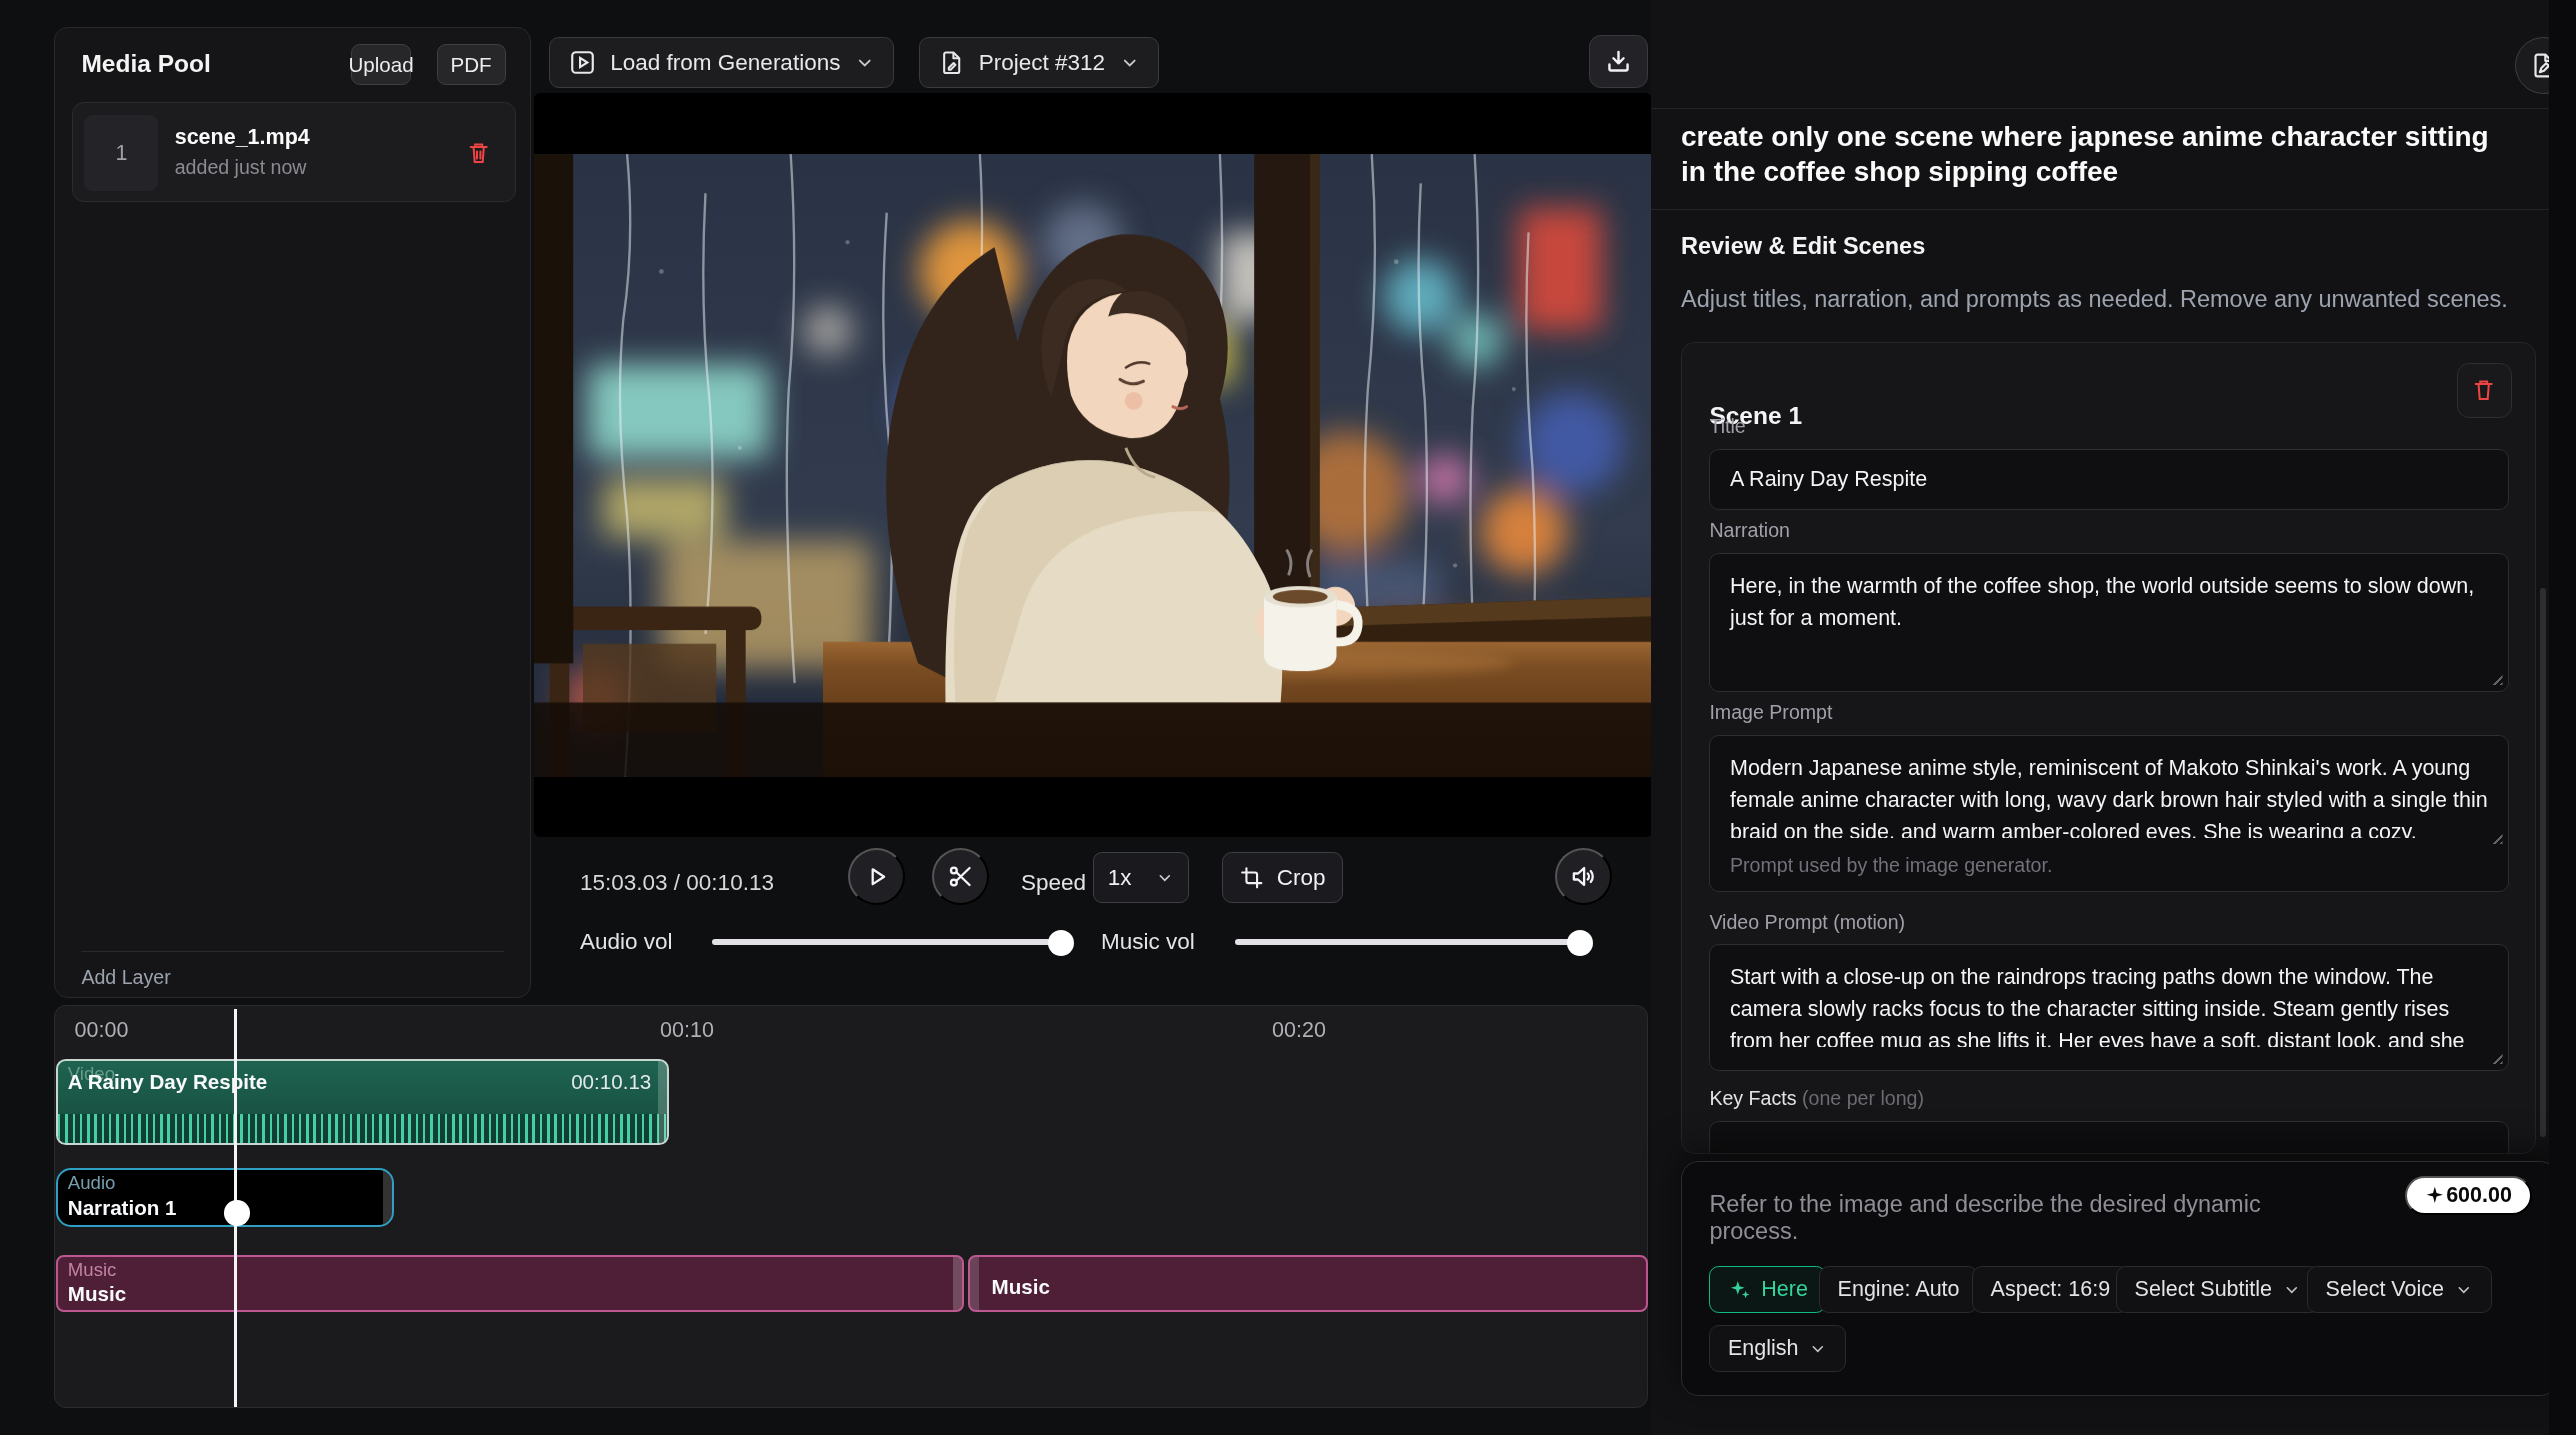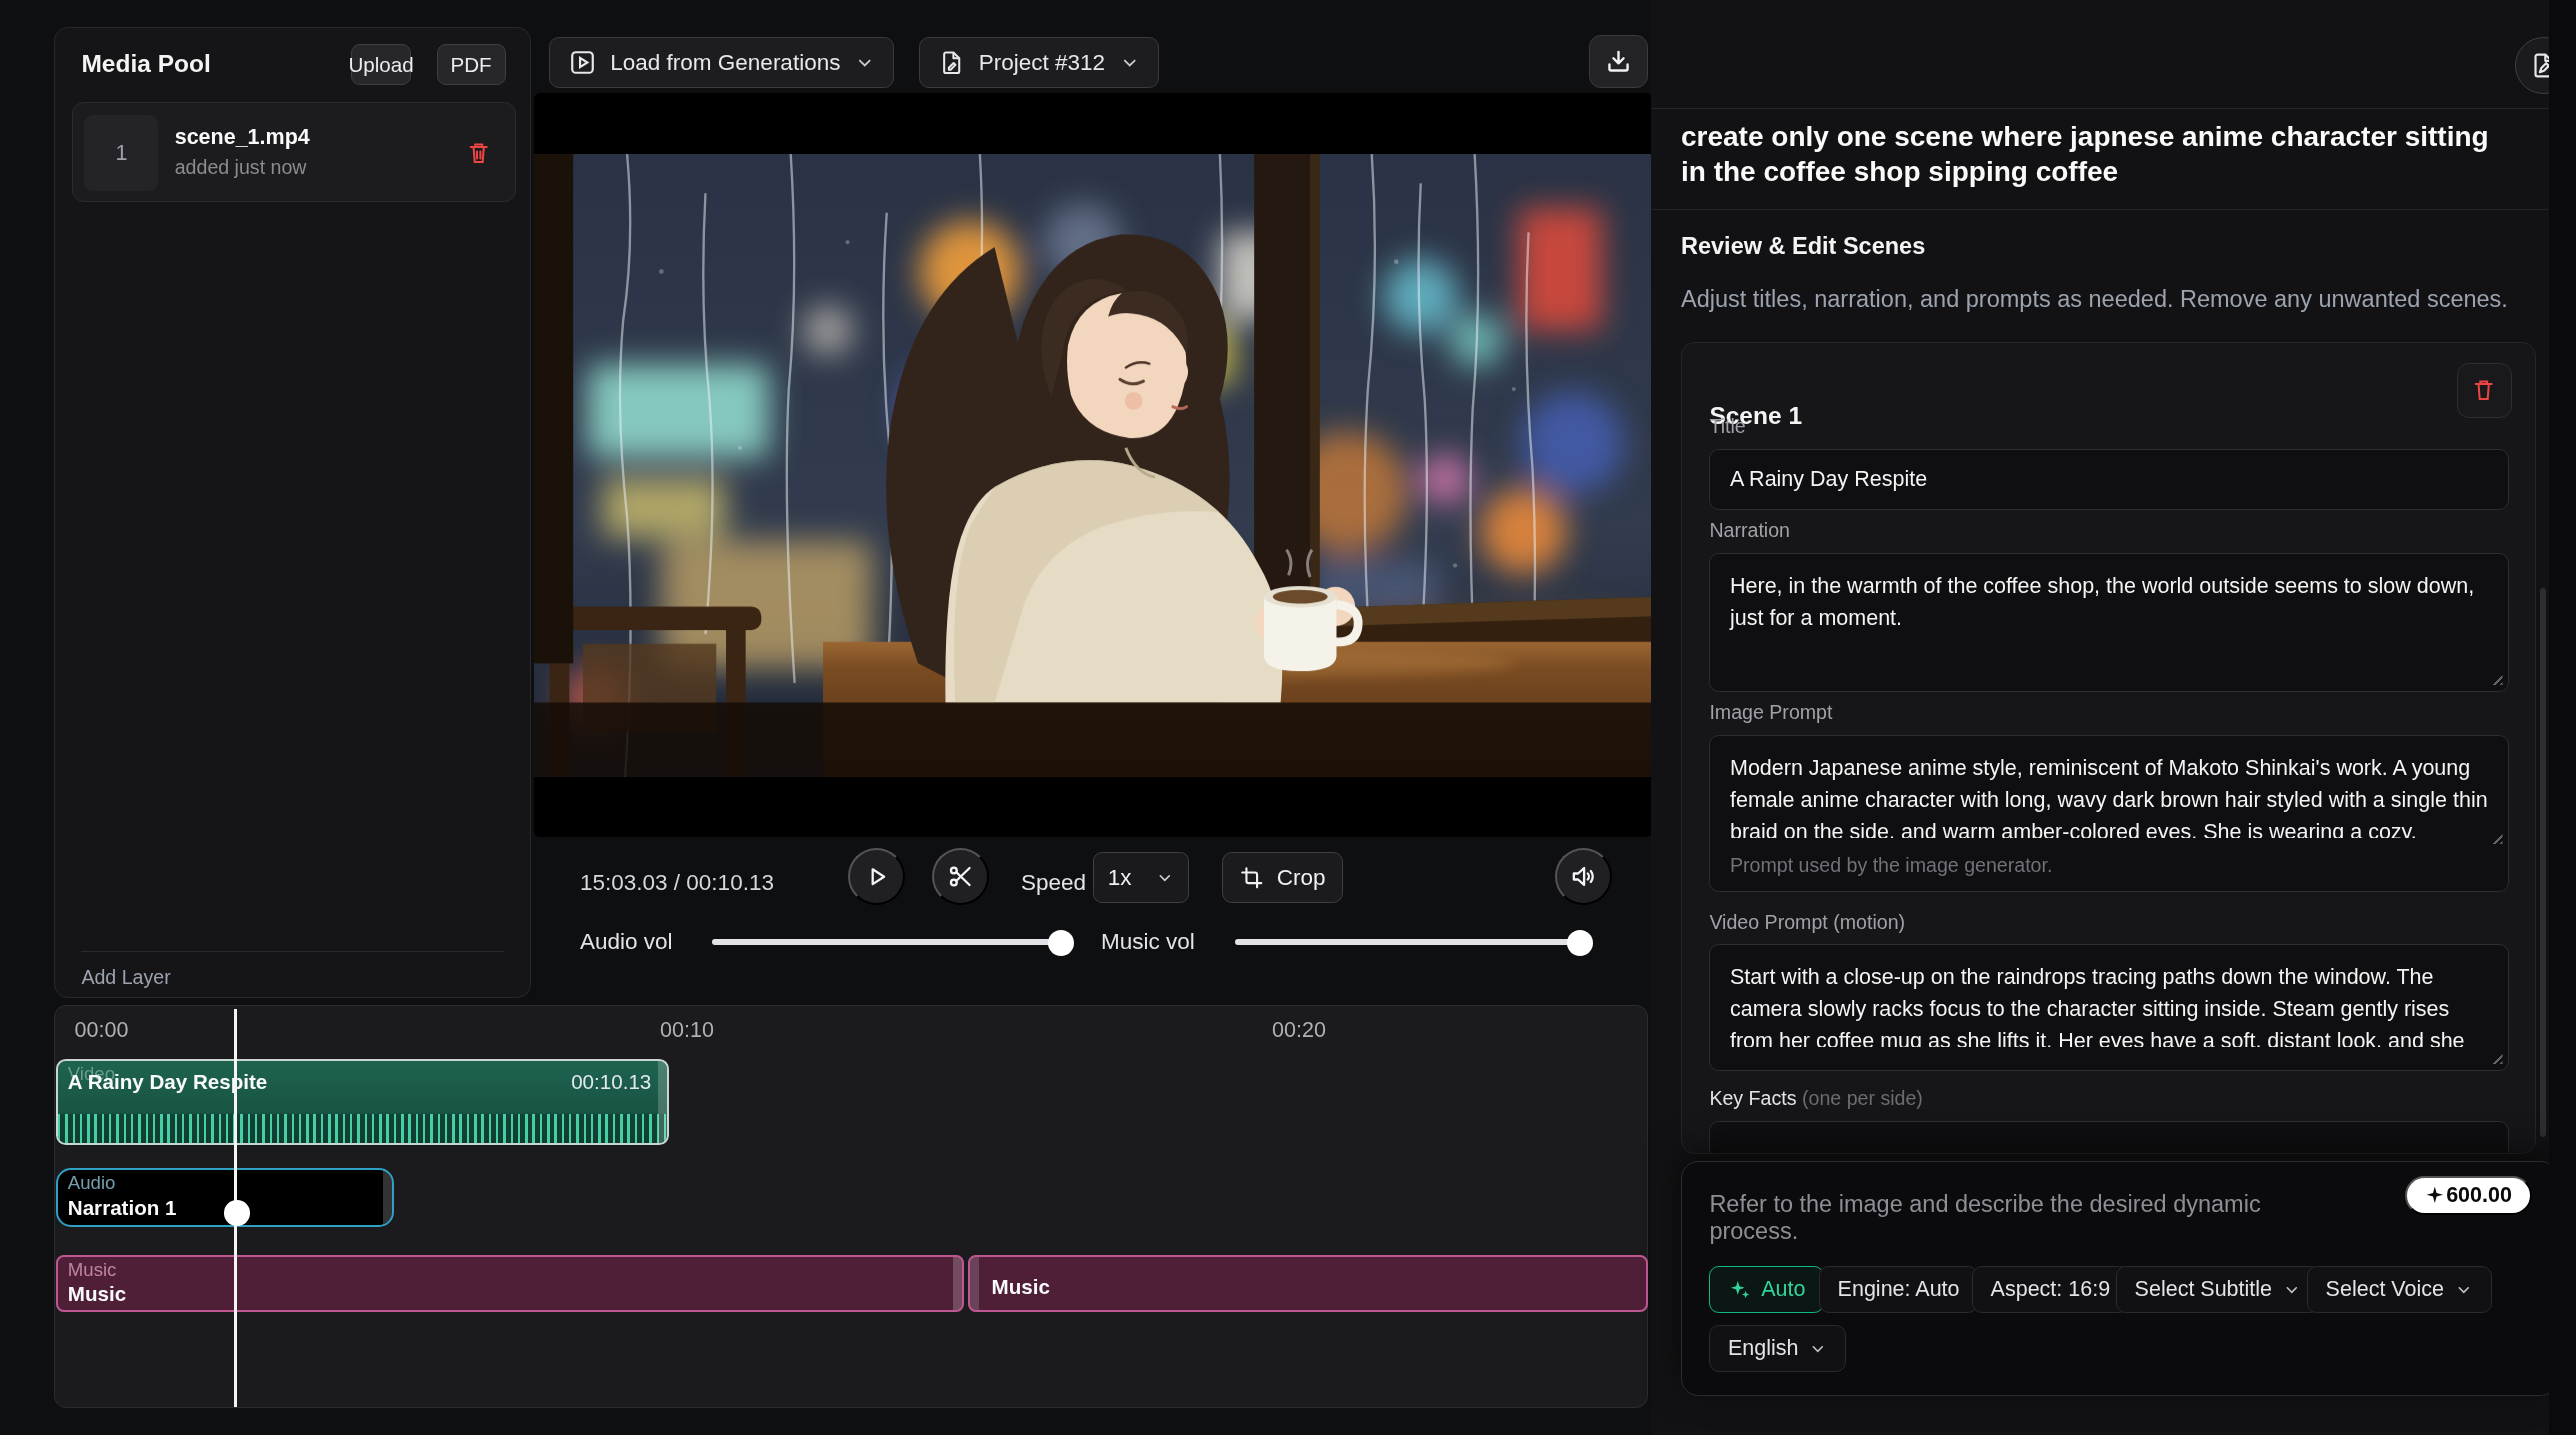--- a/index.html
+++ b/index.html
@@ -438,21 +438,21 @@
       </div>
 
       <div class="field-label" style="top:568px">Video Prompt (motion)</div>
       <div id="video-box" class="tbox">
         <div class="tbox-text">Start with a close-up on the raindrops tracing paths down the window. The camera slowly racks focus to the character sitting inside. Steam gently rises from her coffee mug as she lifts it. Her eyes have a soft, distant look, and she blinks slowly, a faint,</div>
         <div class="resize-handle"></div>
       </div>
 
       <div class="field-label" style="top:744px; color:#e4e4e7">
         <span>Key Facts</span>
-        <span class="field-hint">(one per side)</span>
+        <span class="field-hint">(one per long)</span>
       </div>
       <div id="keyfacts-box" class="tbox"></div>
     </div>
 
     <div id="scrollbar-thumb"></div>
 
     <div id="composer">
       <div id="composer-placeholder">Refer to the image and describe the desired dynamic process.</div>
       <button id="credits-pill">
         <span class="icon">
@@ -463,21 +463,21 @@
         <span>600.00</span>
       </button>
 
       <button id="auto-chip" class="chip">
         <span class="icon">
           <svg width="23.5" height="23.5" viewBox="0 0 24 24" fill="currentColor">
               <path d="M10 3l1.7 5.3L17 10l-5.3 1.7L10 17l-1.7-5.3L3 10l5.3-1.7z"></path>
               <path d="M18 13l1 2.8 2.8 1-2.8 1-1 2.8-1-2.8-2.8-1 2.8-1z"></path>
             </svg>
         </span>
-        <span>Auto</span>
+        <span>Here</span>
       </button>
       <button id="engine-chip" class="chip">
         <span>Engine: Auto</span>
       </button>
       <button id="aspect-chip" class="chip">
         <span>Aspect: 16:9</span>
       </button>
       <button id="subtitle-chip" class="chip">
         <span>Select Subtitle</span>
         <span class="icon chev">

